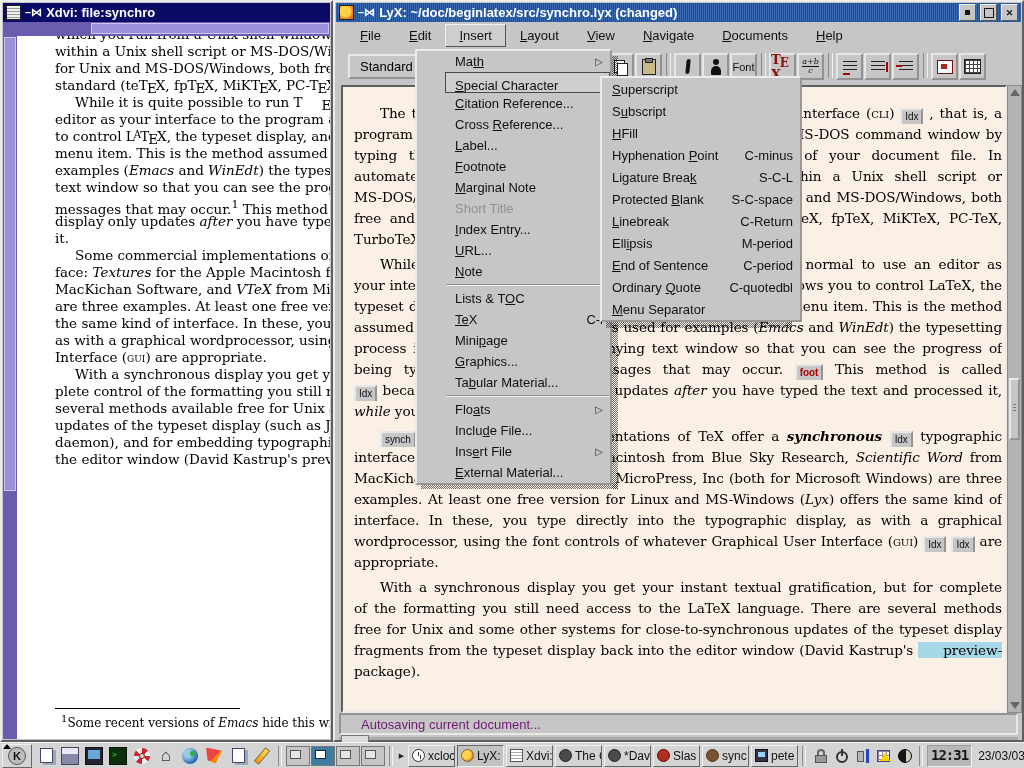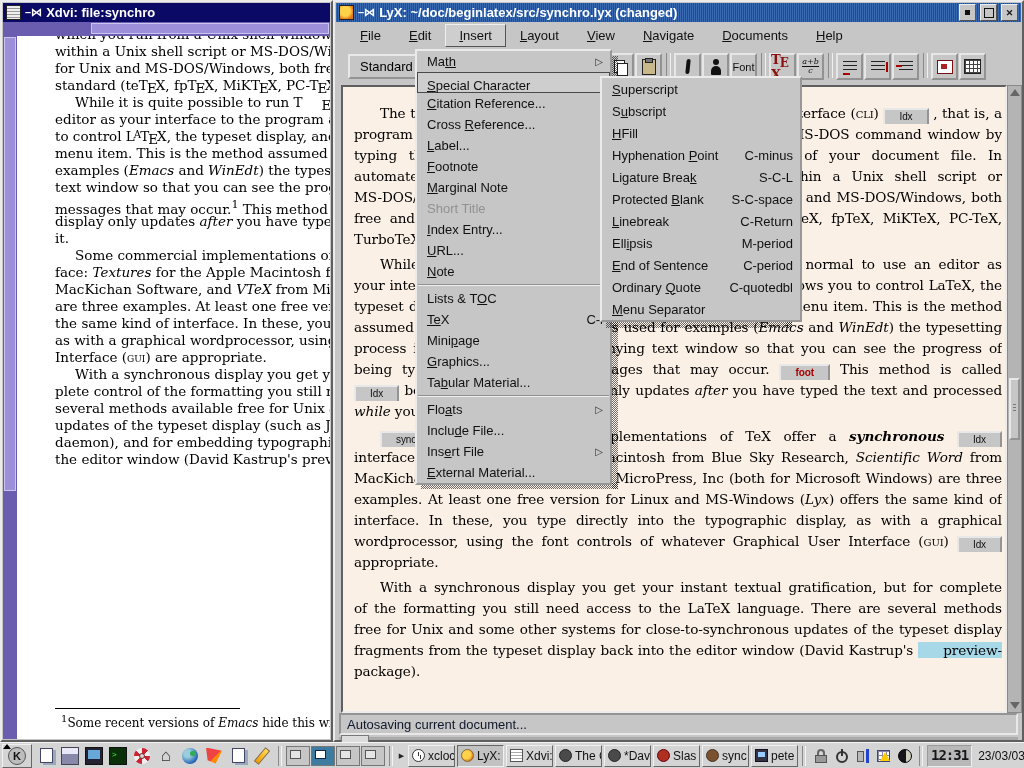--- a/index.html
+++ b/index.html
@@ -75,42 +75,42 @@
            border:2px solid;border-color:#5f5f5f #ececec #ececec #5f5f5f;box-sizing:border-box;overflow:hidden;}
   #lyx-doc-text{position:absolute;left:11px;top:16px;width:648px;font-family:"DejaVu Serif","Liberation Serif",serif;
                 font-size:13.6px;letter-spacing:-0.1px;color:#000;}
   .dline{height:21px;line-height:21px;text-align:justify;text-align-last:justify;overflow:hidden;}
   .dline.lastline{text-align-last:left;}
   .dline.first{padding-left:26px;margin-top:4px;}
   .dline.first.nofgap{margin-top:0;}
   .bi{font-style:italic;font-weight:bold;}
   .sc{font-variant:small-caps;text-transform:lowercase;}
   .inset{display:inline-block;font-family:"Liberation Sans",sans-serif;font-size:10px;line-height:12px;
-         padding:1px 14px;background:#c6c6c6;border:2px outset #e8e8e8;color:#111;vertical-align:-2px;}
+         padding:1px 3px;background:#c6c6c6;border:2px outset #e8e8e8;color:#111;vertical-align:-2px;}
   .inset.foot{color:#a00;font-weight:bold;}
   .sel{background:#a6d8e8;padding-left:25px;}
   .caret{display:inline-block;width:1px;height:14px;background:#000;vertical-align:-2px;}
   .lg{white-space:nowrap;}
   .lg .E{display:inline-block;transform:translateY(3px);margin:0 -1px;}
   .lg .A{display:inline-block;font-size:0.75em;transform:translateY(-3px);margin:0 -1px;}
   #lyx-vscroll{position:absolute;left:672px;top:83px;width:15px;height:628px;background:#b4b4b4;
                border:1px solid #8a8a8a;box-sizing:border-box;}
   .scr-arrow{position:absolute;left:2px;width:0;height:0;border-left:5px solid transparent;border-right:5px solid transparent;}
   .scr-up{top:3px;border-bottom:7px solid #666;}
   .scr-down{bottom:3px;border-top:7px solid #666;}
   #lyx-vthumb{position:absolute;left:1px;right:1px;top:292px;height:62px;background:#c6c6c6;border:2px outset #e8e8e8;box-sizing:border-box;}
   #lyx-vthumb::after{content:"";position:absolute;left:2px;right:2px;top:24px;height:8px;
                      background:repeating-linear-gradient(to bottom,#777 0 1px,transparent 1px 3px);}
   #lyx-status{position:absolute;left:4px;right:4px;top:711px;height:22px;border:2px inset #e8e8e8;background:#c6c6c6;
-              font-size:13px;line-height:19px;padding-left:6px;color:#0f172a;box-sizing:border-box;}
+              font-size:13px;line-height:19px;padding-left:20px;color:#701a75;box-sizing:border-box;}
   #lyx-hscroll{position:absolute;left:4px;right:4px;top:735px;height:3px;background:#aaa;}
   #lyx-hthumb{position:absolute;left:2px;top:-2px;width:26px;height:6px;background:#dcdcdc;border:1px solid #777;}
   
   .menu{position:absolute;background:#c6c6c6;border:2px outset #ebebeb;box-sizing:border-box;font-size:13px;color:#111;}
-  #insert-menu{left:415px;top:49px;width:197px;z-index:50;}
+  #insert-menu{left:415px;top:49px;width:197px;z-index:50;padding-left:28px;}
   #sc-menu{left:600px;top:76px;width:202px;z-index:60;}
   .mitem{display:flex;align-items:center;height:21px;padding:0 7px 0 10px;}
   #sc-menu .mitem{height:22px;}
   .mitem.sel-item{box-shadow:inset 0 0 0 1px #4a4a4a;background:#cecece;align-items:flex-end;}
   .mitem.disabled{color:#919191;}
   .mlabel{white-space:nowrap;}
   .msc{margin-left:auto;white-space:nowrap;padding-left:8px;}
   .marrow{margin-left:auto;font-size:10px;color:#333;}
   .msep{height:0;border-top:1px solid #8f8f8f;border-bottom:1px solid #f0f0f0;margin:2px 1px;}
   .dither{position:absolute;opacity:.55;

